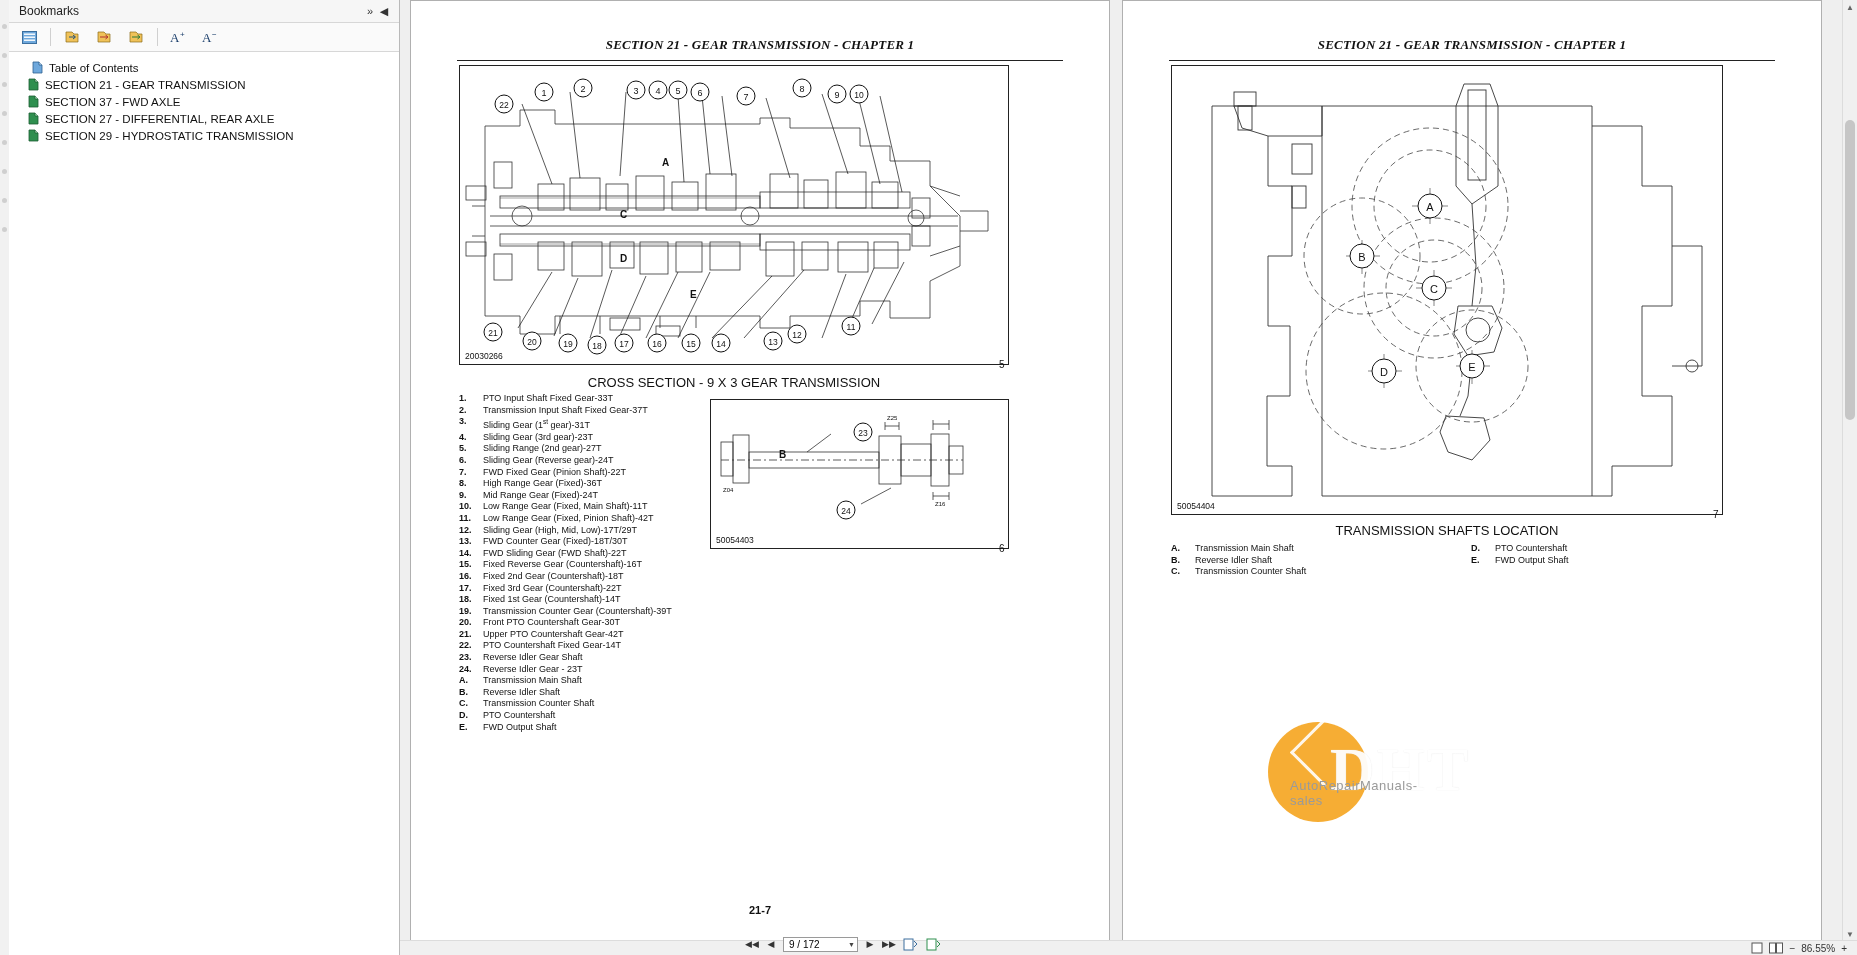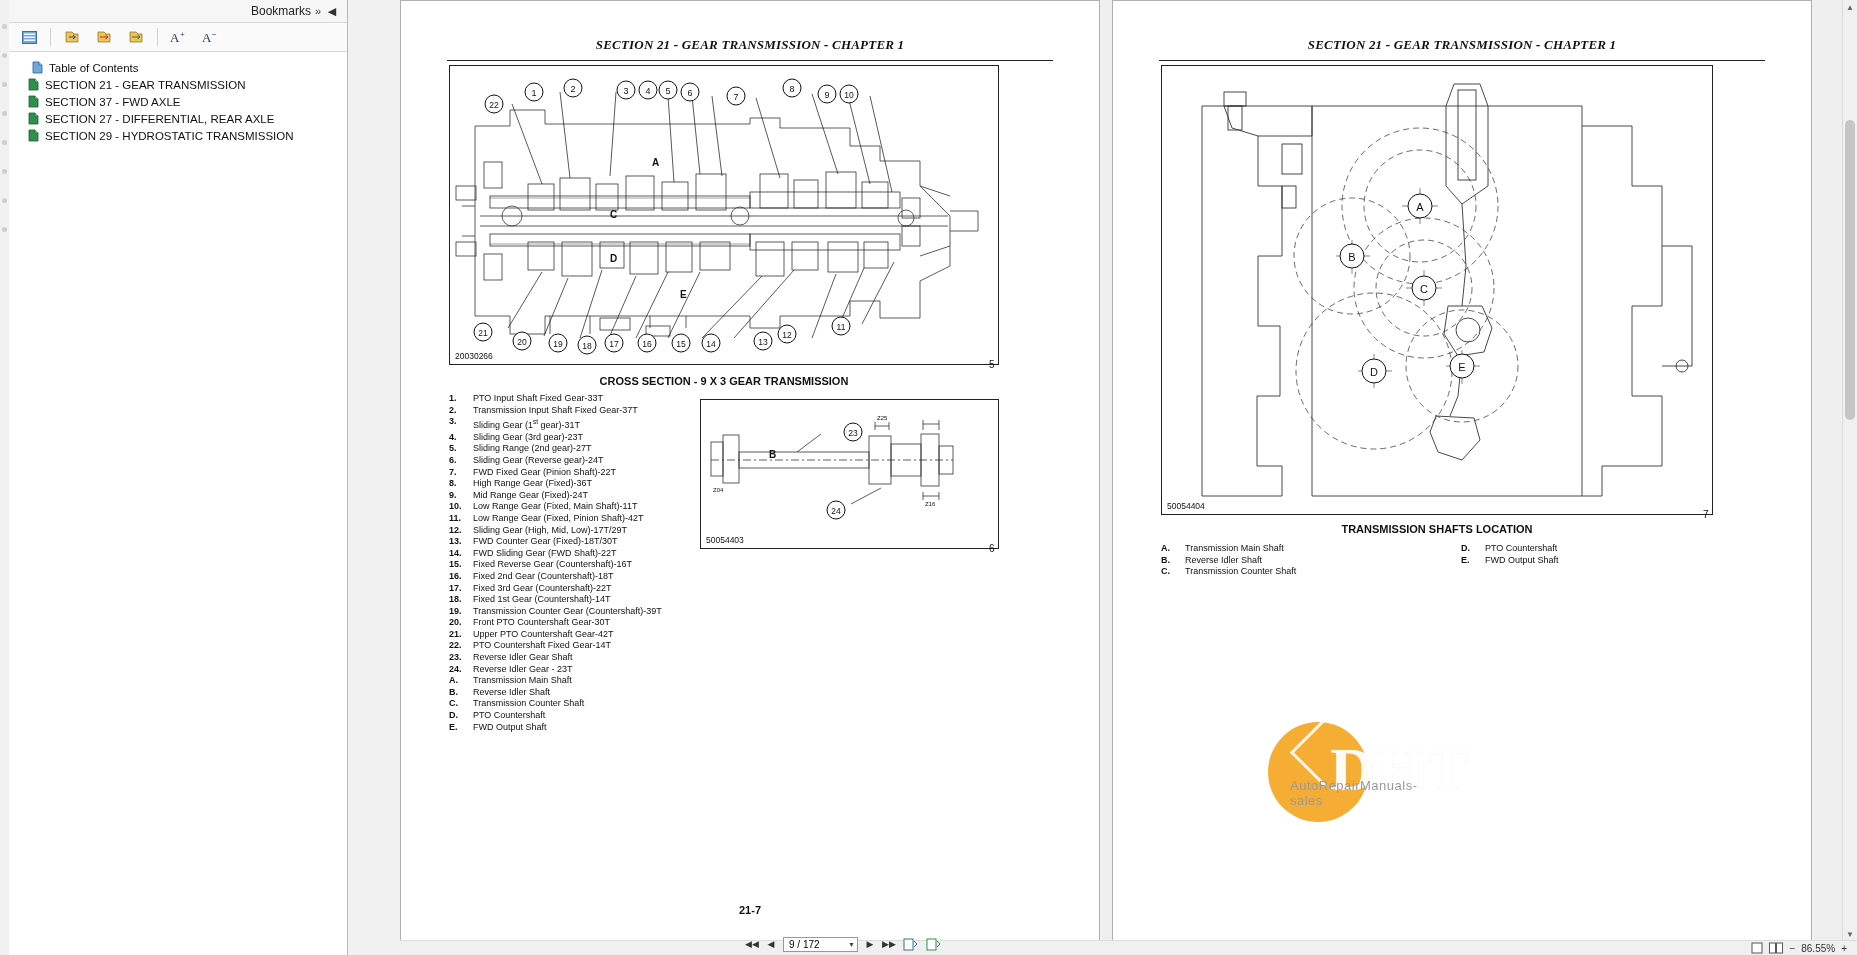--- a/index.html
+++ b/index.html
@@ -23,33 +23,33 @@
   
   .rail{position:absolute;left:0;top:0;width:9px;height:955px;background:#f1f1f1;border-right:1px solid #dcdcdc;}
   .rail i{display:block;width:5px;height:5px;margin:24px auto 0 auto;border-radius:50%;background:#cfcfcf;}
 
   
   .doc-area{position:absolute;left:400px;top:0;right:0;bottom:0;background:#efefef;}
   .scrollbar-v{position:absolute;right:0;top:0;width:14px;height:941px;background:#f0f0f0;border-left:1px solid #dcdcdc;}
   .scroll-thumb{position:absolute;left:2px;top:120px;width:10px;height:300px;background:#c6c6c6;border-radius:5px;}
   .scroll-arrow{position:absolute;left:0;width:14px;height:14px;font-size:8px;color:#666;display:flex;align-items:center;justify-content:center;}
 
-  .pages{position:absolute;left:0;top:0;width:1420px;height:941px;}
+  .pages{position:absolute;left:10px;top:0;width:1420px;height:941px;}
   .page{position:absolute;top:0;height:941px;background:#fff;border:1px solid #b0b0b0;box-sizing:border-box;}
   .page.left{left:0;width:700px;}
   .page.right{left:712px;width:700px;}
 
   .pg-head{position:absolute;left:46px;right:46px;top:36px;text-align:center;}
   .pg-head .t{font-family:"Liberation Serif",serif;font-style:italic;font-weight:bold;font-size:13px;color:#111;letter-spacing:.2px;}
   .pg-head .rule{height:1px;background:#222;margin-top:7px;}
 
   .figbox{position:absolute;border:1px solid #222;background:#fff;box-sizing:border-box;}
   .fig-id{position:absolute;left:5px;bottom:3px;font-size:8.5px;color:#111;font-family:"Liberation Sans",sans-serif;}
   .fig-no{position:absolute;font-size:10px;color:#111;}
-  .fig-cap{position:absolute;text-align:center;font-size:11px;font-weight:bold;color:#111;}
+  .fig-cap{position:absolute;text-align:center;font-size:13px;font-weight:normal;color:#111;}
 
   .legend{position:absolute;font-size:9px;color:#111;line-height:11.6px;}
   .legend .ln{display:flex;}
   .legend .k{width:24px;font-weight:bold;text-align:left;flex:none;}
   .legend .v{flex:1;}
   .sup{font-size:6.5px;vertical-align:super;}
 
   .pgnum{position:absolute;bottom:24px;left:0;right:0;text-align:center;font-size:11px;font-weight:bold;color:#111;margin-top:48px;}
 
   
@@ -77,21 +77,21 @@
     <i></i>
     <i></i>
     <i></i>
     <i></i>
     <i></i>
     <i></i>
     <i></i>
     <i></i>
   </div>
 
-  <div class="bm-panel" style="left:9px;width:339px;text-align:right;">
+  <div class="bm-panel" style="left:9px;width:391px;">
     <div class="bm-head">
       <div class="bm-title">Bookmarks</div>
       <div class="bm-head-btn">»</div>
       <div class="bm-head-btn" style="margin-right:8px;">◀</div>
     </div>
 
     <div class="bm-toolbar">
       <div class="tb-btn">
         <svg width="15" height="13" viewBox="0 0 15 13">
             <rect x="0.5" y="0.5" width="14" height="12" fill="#6ea8dc" stroke="#3b6f9f"></rect>

